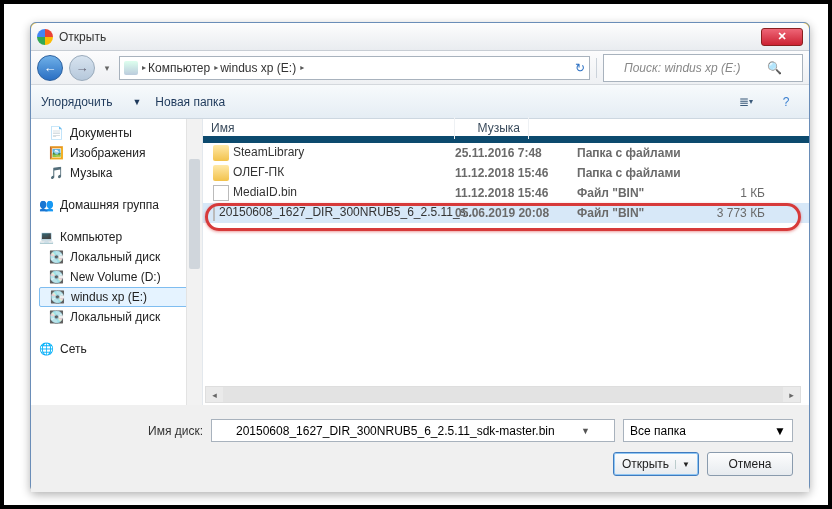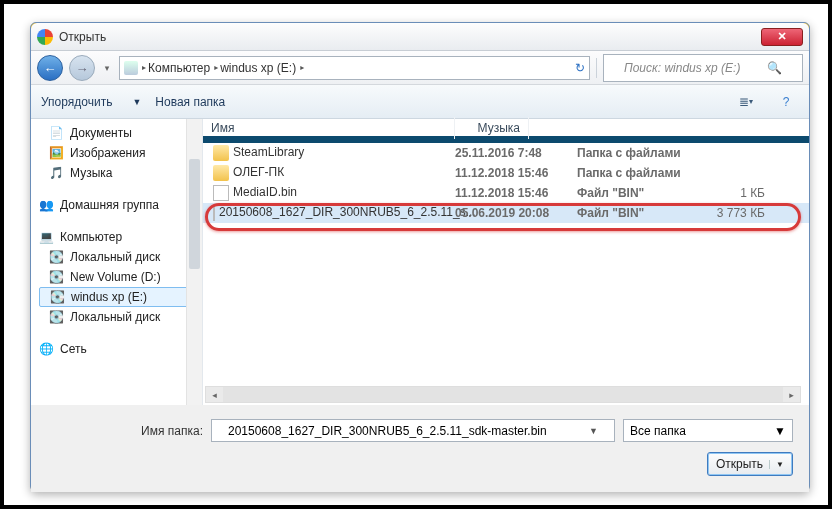--- a/index.html
+++ b/index.html
@@ -49,21 +49,21 @@
 .foldico { background: linear-gradient(to bottom,#ffe9a8,#f2c24b); border-radius:2px; }
 .fileico { background: #fff; border: 1px solid #bbb; }
 .highlight { position: absolute; left: 2px; right: 8px; top: 84px; height: 28px; border: 3px solid #d73a3a; border-radius: 14px; box-shadow: 0 1px 3px rgba(215,58,58,0.5); pointer-events: none; }
 .list .row.sel { background: #d7e8f8; }
 .hscroll { position: absolute; left: 2px; right: 8px; bottom: 2px; height: 17px; background: #f2f2f2; border: 1px solid #dedede; display: flex; align-items: center; }
 .hscroll .ar { width: 17px; height: 15px; background: #eaeaea; display:flex; align-items:center; justify-content:center; color:#666; font-size:9px; }
 .hscroll .thumb { flex:1; height: 15px; background: #e3e3e3; }
 .bottom { padding: 14px 16px 16px; background: #f0f0f0; }
 .fnrow { display: flex; align-items: center; gap: 8px; margin-bottom: 10px; }
 .fnrow label { width: 156px; text-align: right; color: #333; }
-.fnrow .fninput { flex: 1; height: 23px; border: 1px solid #a8b2bd; background: #fff; padding: 0 16px; display: flex; align-items: center; justify-content: space-between; }
+.fnrow .fninput { flex: 1; height: 23px; border: 1px solid #a8b2bd; background: #fff; padding: 0 24px; display: flex; align-items: center; justify-content: space-between; }
 .fnrow .fninput .dd { font-size: 9px; color: #555; }
 .fnrow .filter { width: 170px; height: 23px; border: 1px solid #a8b2bd; background: #fff; padding: 0 6px; display: flex; align-items: center; justify-content: space-between; }
 .btnrow { display: flex; justify-content: flex-end; gap: 8px; }
 .btn { width: 86px; height: 24px; border: 1px solid #8a9bad; background: linear-gradient(to bottom, #fdfdfd, #e7ebef); border-radius: 3px; display: flex; align-items: center; justify-content: center; color: #222; }
 .btn.primary { border: 1px solid #3f7bbf; box-shadow: 0 0 0 1px #8fc6f3 inset; }
 .btn .dd { font-size: 8px; margin-left: 6px; border-left: 1px solid #bcc; padding-left: 6px; }
 .tree .vscroll { position:absolute; right:0; top:0; bottom:0; width:16px; background:#f2f2f2; border-left:1px solid #e3e3e3; }
 .tree .vscroll .thumb { position:absolute; left:2px; right:2px; top:40px; height:110px; background:#d0d6dc; border-radius:2px; }
 </style>
 </head>
@@ -219,32 +219,33 @@
       <div class="hscroll">
         <div class="ar">◂</div>
         <div class="thumb"></div>
         <div class="ar">▸</div>
       </div>
     </div>
   </div>
 
   <div class="bottom">
     <div class="fnrow">
-      <label>Имя папка:</label>
+      <label>Имя диск:</label>
       <div class="fninput">
         <span>20150608_1627_DIR_300NRUB5_6_2.5.11_sdk-master.bin</span>
         <span class="dd">▼</span>
       </div>
       <div class="filter">
         <span>Все папка</span>
         <span class="dd">▼</span>
       </div>
     </div>
     <div class="btnrow">
       <div class="btn primary">
             <span>Открыть</span>
             <span class="dd">▼</span>
           </div>
+      <div class="btn">Отмена</div>
     </div>
   </div>
 
 </div>
 </div>
 
 </body></html>

